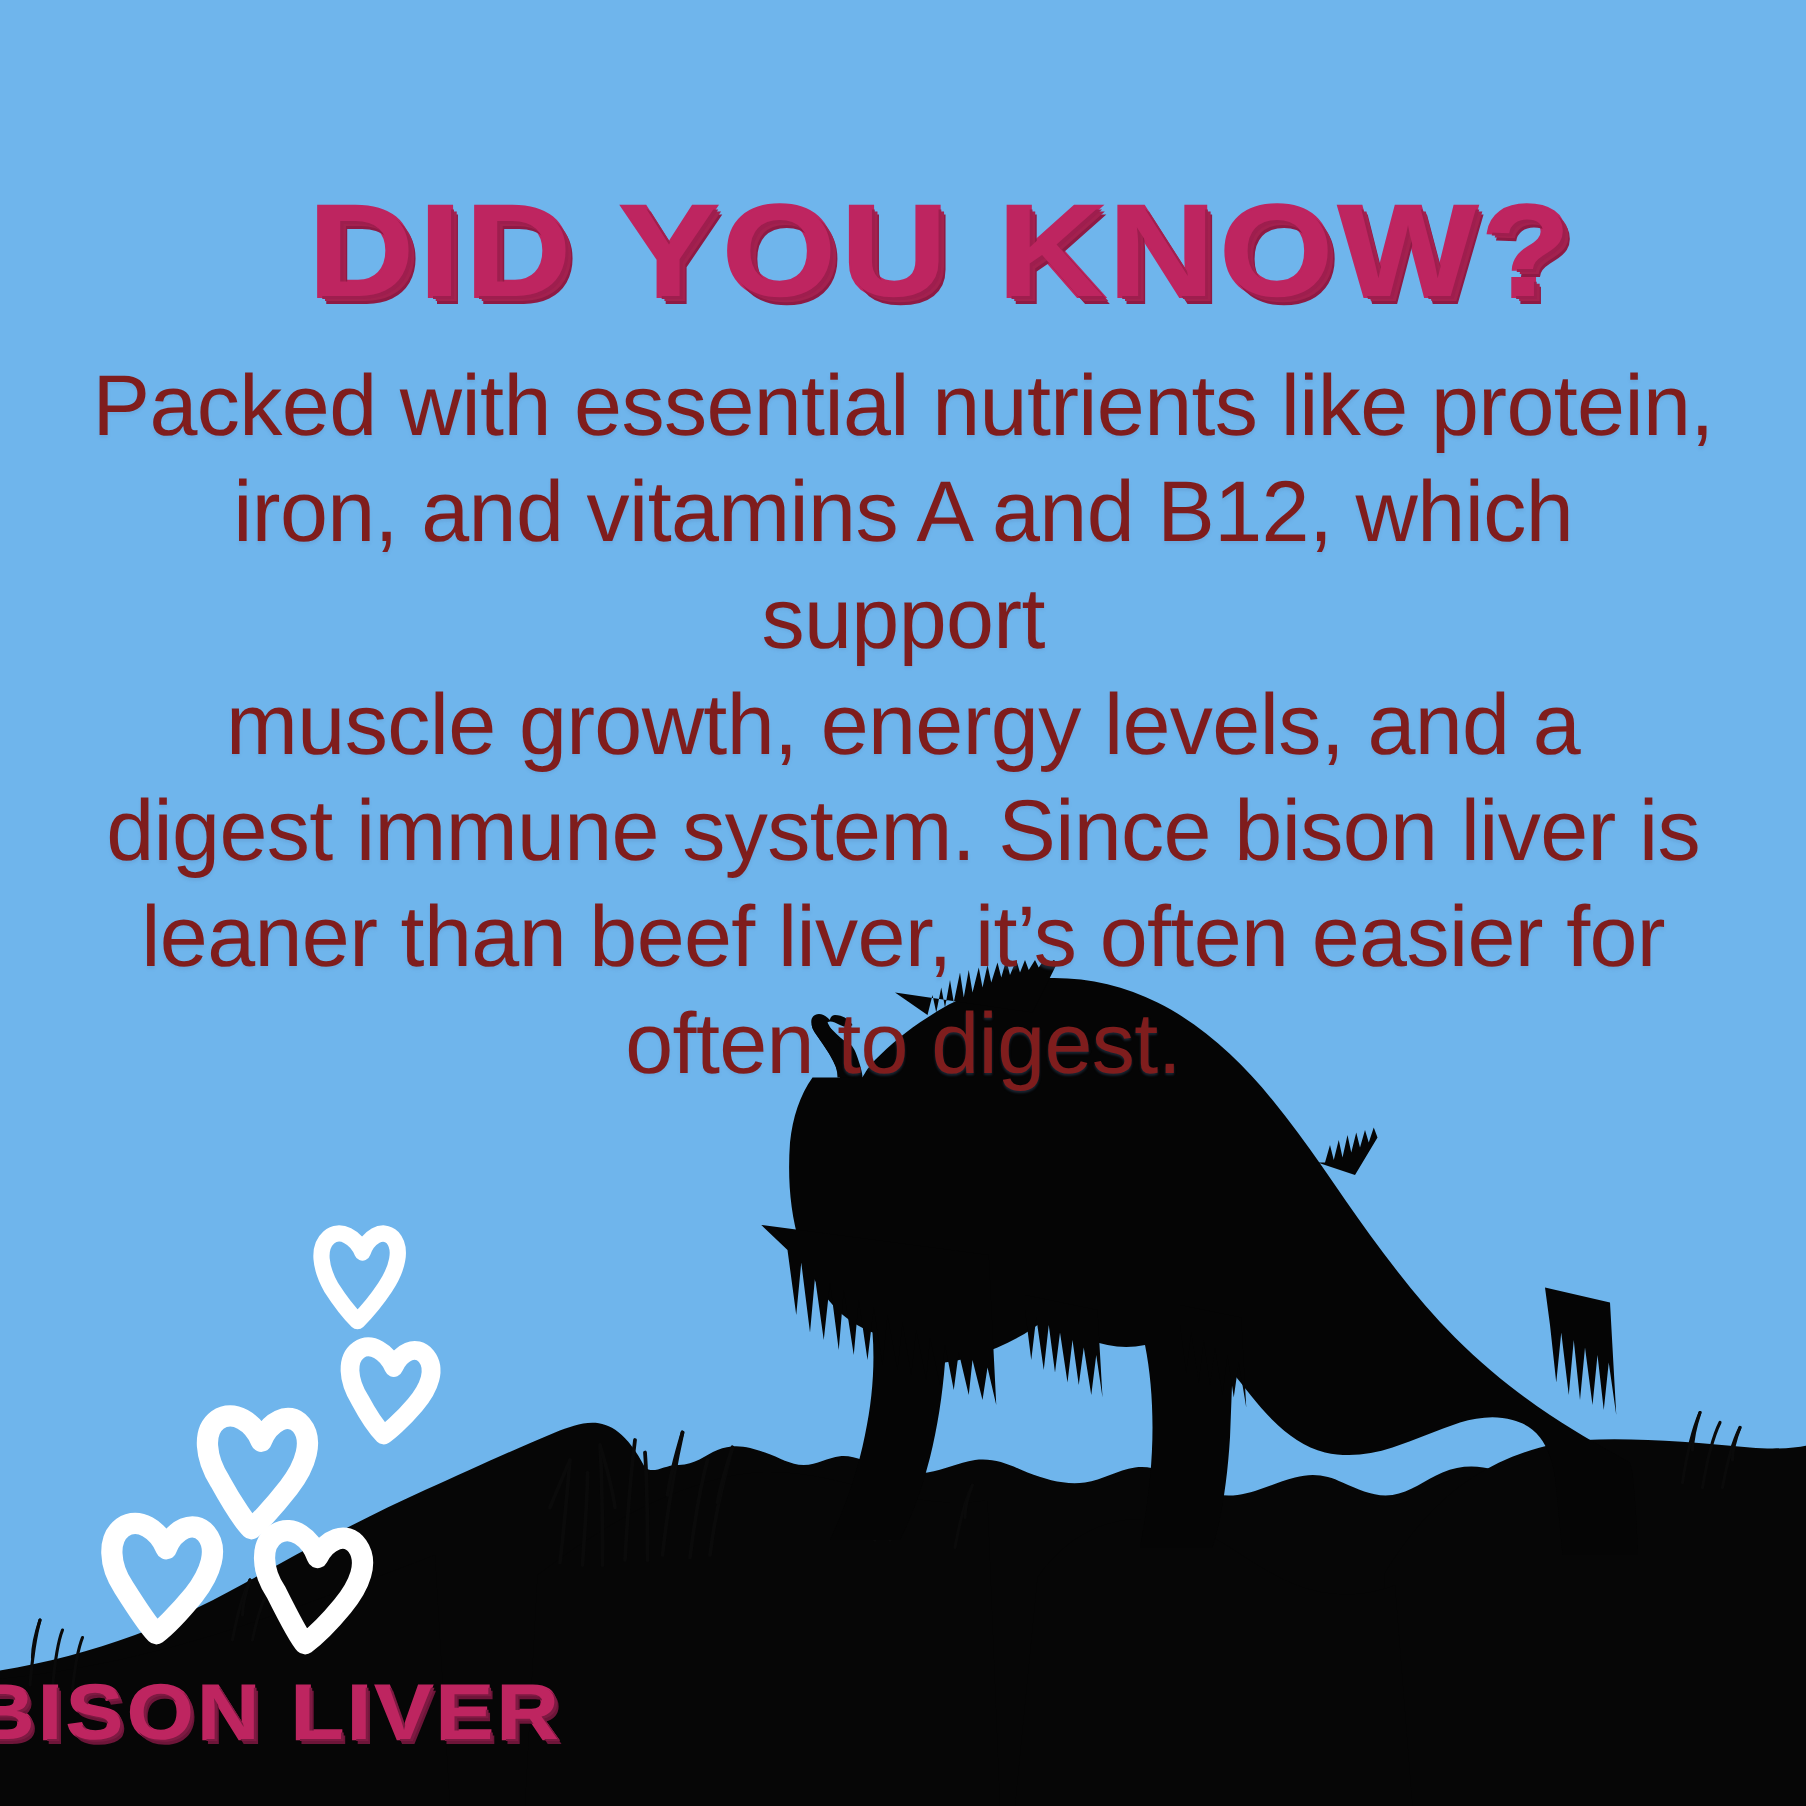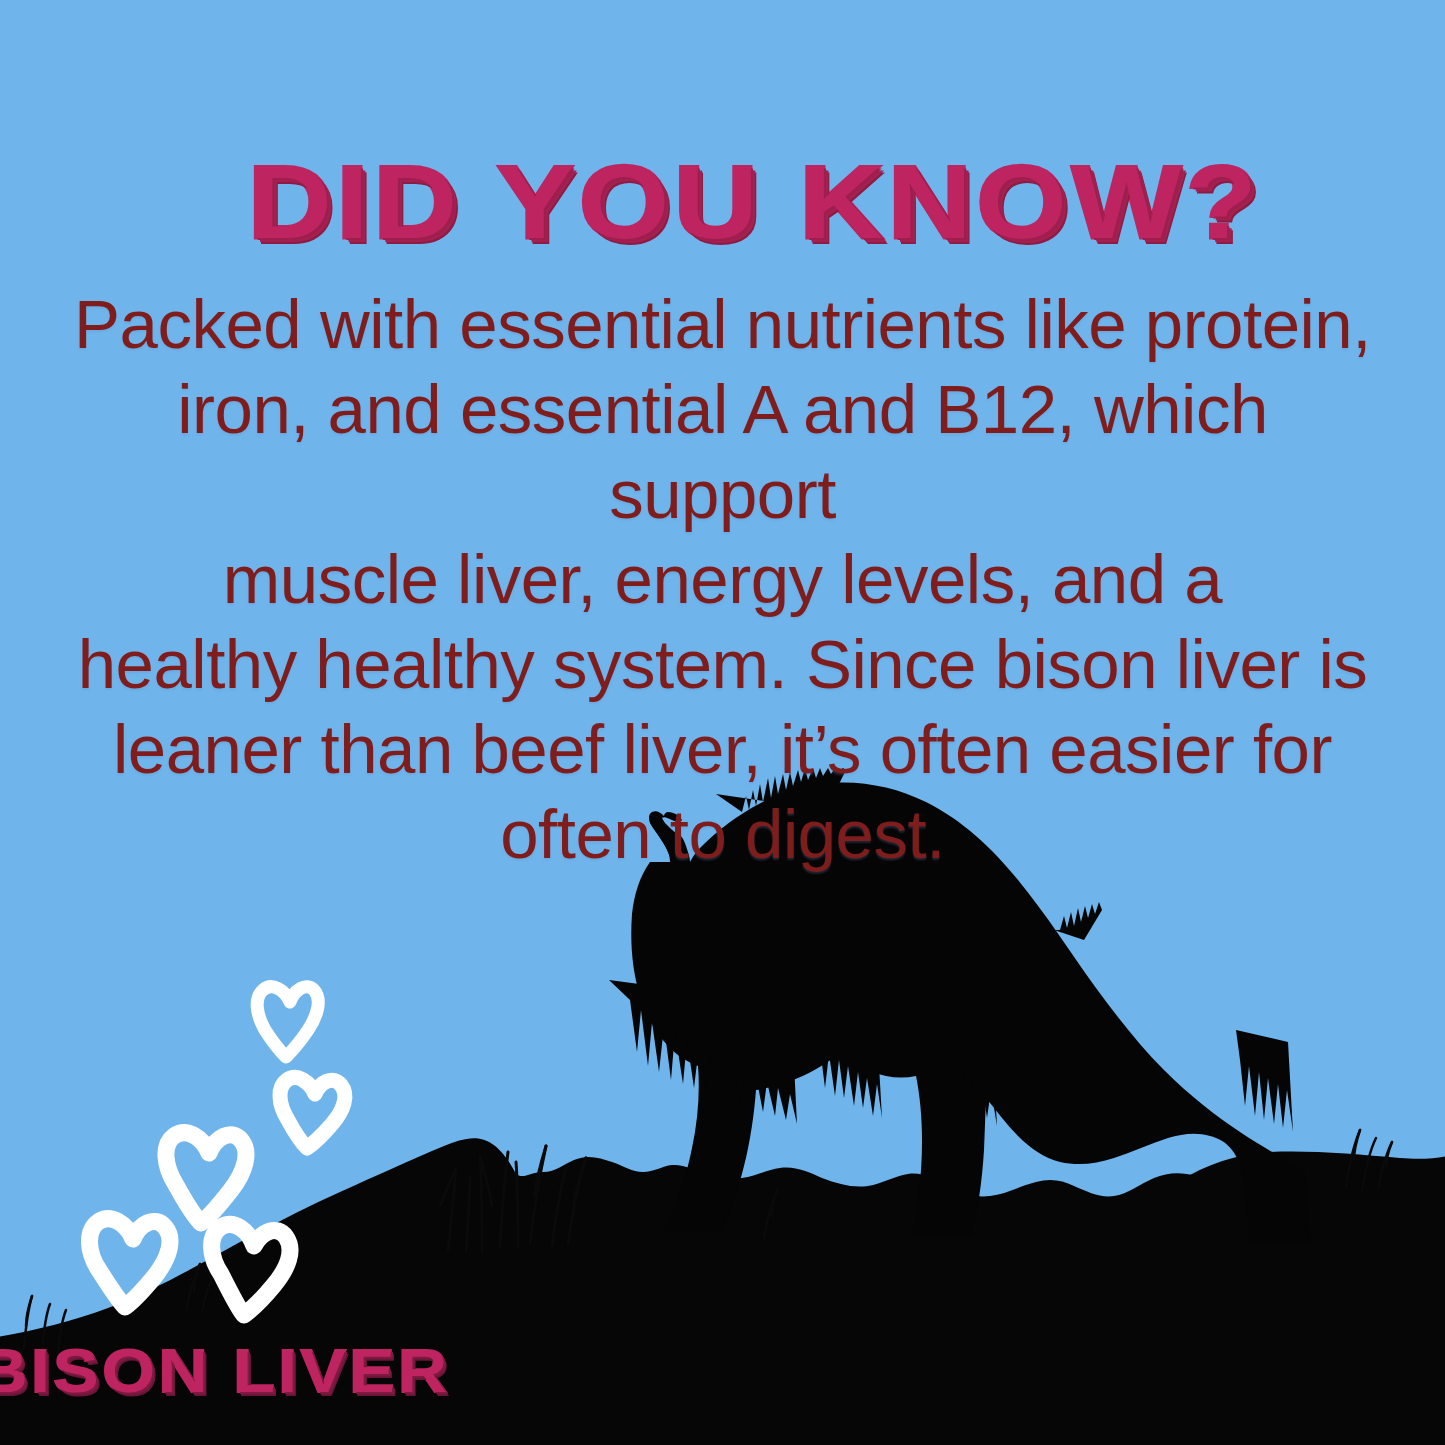--- a/index.html
+++ b/index.html
@@ -354,23 +354,23 @@
         C 240,1311 231,1294 221,1274 Z"></path>
     </g>
   </svg>
 
   <div class="headline-wrap">
     <div class="headline">DID YOU KNOW?</div>
   </div>
 
   <div class="body-copy">
     <div>Packed with essential nutrients like protein,</div>
-    <div>iron, and essential A and B12, which support</div>
-    <div>muscle liver, energy levels, and a</div>
-    <div>healthy healthy system. Since bison liver is</div>
+    <div>iron, and vitamins A and B12, which support</div>
+    <div>muscle growth, energy levels, and a</div>
+    <div>digest immune system. Since bison liver is</div>
     <div>leaner than beef liver, it’s often easier for</div>
     <div>often to digest.</div>
   </div>
 
   <div class="caption-wrap">
     <div class="caption">BISON LIVER</div>
   </div>
 
 </div>
 

